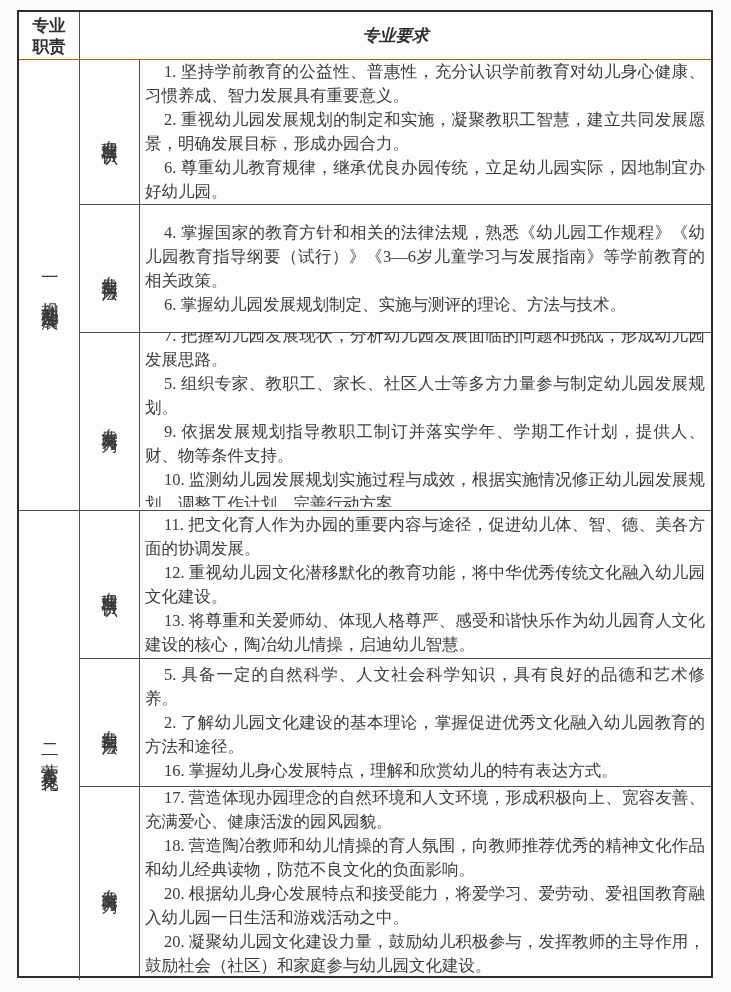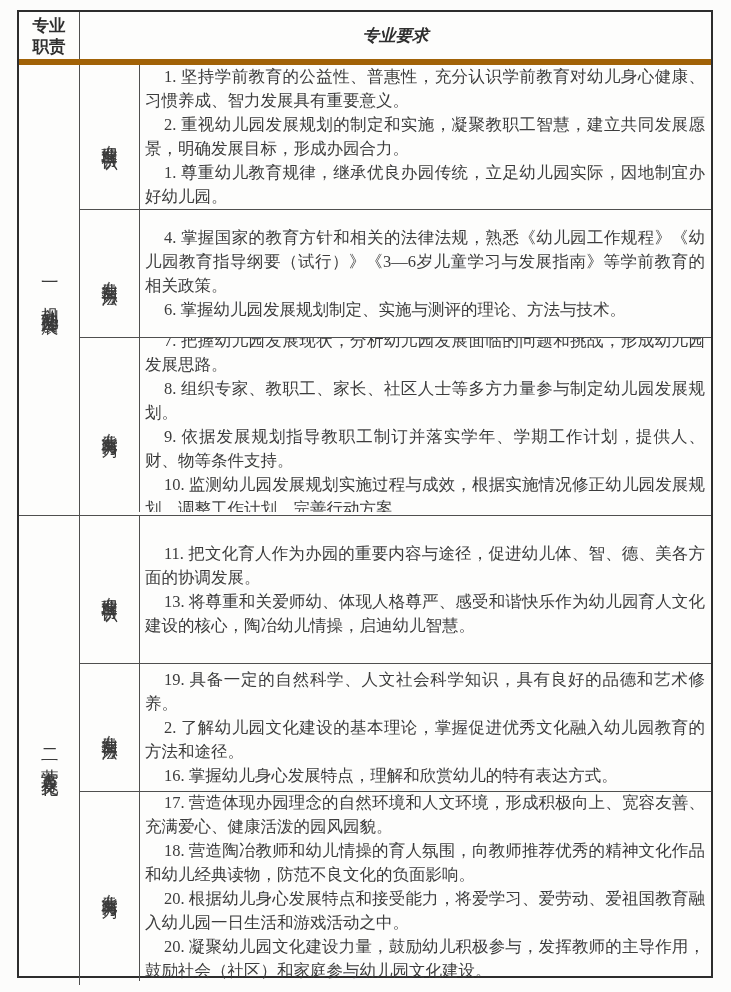--- a/index.html
+++ b/index.html
@@ -25,21 +25,21 @@
     border: 2px solid #2d2d2d;
     background: #fdfdfc;
     box-sizing: border-box;
     display: flex;
     flex-direction: column;
   }
   
   .thead {
     display: flex;
     height: 47px;
-    border-bottom: 6px solid #a16207;
+    border-bottom: 1px solid #a16207;
     flex: none;
     justify-content: center;
   }
   .th {
     display: flex;
     align-items: center;
     justify-content: center;
     font-family: "Liberation Sans", "DejaVu Sans", sans-serif;
     font-weight: bold;
     font-size: 16.5px;
@@ -141,68 +141,69 @@
         </div>
       </div>
       <div class="rows">
         <div class="subrow" style="height:144px">
           <div class="sublabel-cell">
             <span class="vlabel">专业理解与认识</span>
           </div>
           <div class="content-cell">
             <p>1. 坚持学前教育的公益性、普惠性，充分认识学前教育对幼儿身心健康、习惯养成、智力发展具有重要意义。</p>
             <p>2. 重视幼儿园发展规划的制定和实施，凝聚教职工智慧，建立共同发展愿景，明确发展目标，形成办园合力。</p>
-            <p>1. 尊重幼儿教育规律，继承优良办园传统，立足幼儿园实际，因地制宜办好幼儿园。</p>
+            <p>6. 尊重幼儿教育规律，继承优良办园传统，立足幼儿园实际，因地制宜办好幼儿园。</p>
           </div>
         </div>
         <div class="subrow" style="height:128px">
           <div class="sublabel-cell">
             <span class="vlabel">专业知识与方法</span>
           </div>
           <div class="content-cell">
             <p>4. 掌握国家的教育方针和相关的法律法规，熟悉《幼儿园工作规程》《幼儿园教育指导纲要（试行）》《3—6岁儿童学习与发展指南》等学前教育的相关政策。</p>
             <p>6. 掌握幼儿园发展规划制定、实施与测评的理论、方法与技术。</p>
           </div>
         </div>
         <div class="subrow" style="height:175px">
           <div class="sublabel-cell">
             <span class="vlabel">专业能力与行为</span>
           </div>
           <div class="content-cell">
             <p>7. 把握幼儿园发展现状，分析幼儿园发展面临的问题和挑战，形成幼儿园发展思路。</p>
-            <p>8. 组织专家、教职工、家长、社区人士等多方力量参与制定幼儿园发展规划。</p>
+            <p>5. 组织专家、教职工、家长、社区人士等多方力量参与制定幼儿园发展规划。</p>
             <p>9. 依据发展规划指导教职工制订并落实学年、学期工作计划，提供人、财、物等条件支持。</p>
             <p>10. 监测幼儿园发展规划实施过程与成效，根据实施情况修正幼儿园发展规划，调整工作计划，完善行动方案。</p>
           </div>
         </div>
       </div>
     </div>
 
     <div class="section" style="height:469px">
       <div class="category-cell">
         <div class="vcat">
           <span class="cat-num">二</span><span class="cat-name">营造育人文化</span>
         </div>
       </div>
       <div class="rows">
         <div class="subrow" style="height:147px">
           <div class="sublabel-cell">
             <span class="vlabel">专业理解与认识</span>
           </div>
           <div class="content-cell">
             <p>11. 把文化育人作为办园的重要内容与途径，促进幼儿体、智、德、美各方面的协调发展。</p>
+            <p>12. 重视幼儿园文化潜移默化的教育功能，将中华优秀传统文化融入幼儿园文化建设。</p>
             <p>13. 将尊重和关爱师幼、体现人格尊严、感受和谐快乐作为幼儿园育人文化建设的核心，陶冶幼儿情操，启迪幼儿智慧。</p>
           </div>
         </div>
         <div class="subrow" style="height:128px">
           <div class="sublabel-cell">
             <span class="vlabel">专业知识与方法</span>
           </div>
           <div class="content-cell">
-            <p>19. 具备一定的自然科学、人文社会科学知识，具有良好的品德和艺术修养。</p>
+            <p>5. 具备一定的自然科学、人文社会科学知识，具有良好的品德和艺术修养。</p>
             <p>2. 了解幼儿园文化建设的基本理论，掌握促进优秀文化融入幼儿园教育的方法和途径。</p>
             <p>16. 掌握幼儿身心发展特点，理解和欣赏幼儿的特有表达方式。</p>
           </div>
         </div>
         <div class="subrow" style="height:190px">
           <div class="sublabel-cell">
             <span class="vlabel">专业能力与行为</span>
           </div>
           <div class="content-cell">
             <p>17. 营造体现办园理念的自然环境和人文环境，形成积极向上、宽容友善、充满爱心、健康活泼的园风园貌。</p>

